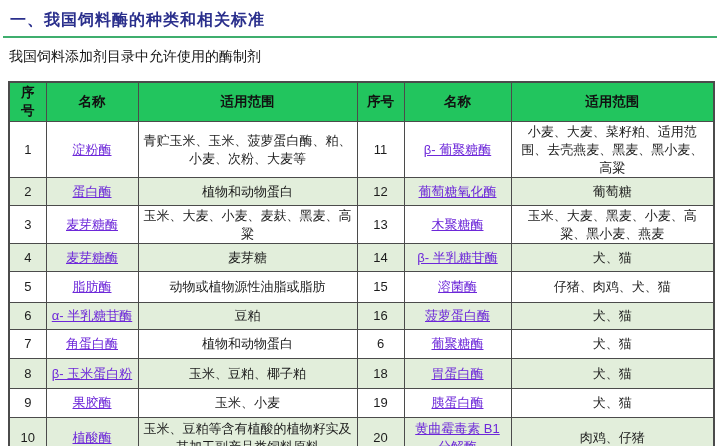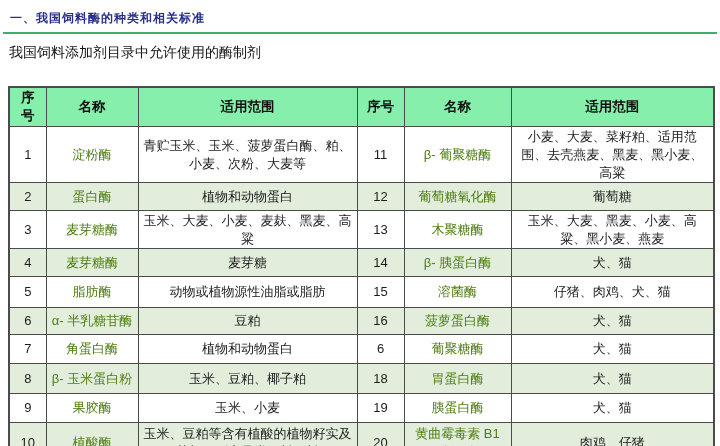--- a/index.html
+++ b/index.html
@@ -6,32 +6,32 @@
   html, body {
     width: 720px; height: 446px;
     background: #ffffff;
     font-family: "Liberation Sans", "DejaVu Sans", sans-serif;
     overflow: hidden;
   }
   .page { position: relative; width: 720px; height: 446px; }
 
   .title {
     margin: 10px 0 0 10px;
-    font-size: 12px;
+    font-size: 16px;
     font-weight: bold;
     color: #2a2f8c;
     letter-spacing: 1px;
   }
   .title-underline {
     height: 2px;
     background: #3fae6e;
     margin: 5px 3px 0 3px;
   }
   .subtitle {
-    margin: 10px 0 24px 9px;
+    margin: 10px 0 15px 9px;
     font-size: 14px;
     color: #141414;
   }
 
   table.enzyme-table {
     margin-left: 8px;
     width: 705px;
     border-collapse: collapse;
     table-layout: fixed;
     border: 2px solid #4b4b4b;
@@ -39,24 +39,24 @@
   .enzyme-table th, .enzyme-table td {
     border: 1px solid #4b4b4b;
     text-align: center;
     vertical-align: middle;
     font-size: 13px;
     line-height: 1.35;
     padding: 1px 5px;
     color: #1c1c1c;
     overflow: hidden;
   }
-  .enzyme-table thead tr { height: 28px; background: #86efac; padding-left: 12px; }
+  .enzyme-table thead tr { height: 28px; background: #22c55e; padding-left: 12px; }
   .enzyme-table th { font-weight: bold; font-size: 13.5px; color: #111; }
   tr.stripe { background: #e2eedb; }
-  td.enzyme-name { color: #4d7c0f; }
+  td.enzyme-name { color: #6d28d9; text-decoration: underline; }
   tr.rh1  { height: 40px; }
   tr.rh2  { height: 28px; }
   tr.rh3  { height: 37px; }
   tr.rh4  { height: 28px; }
   tr.rh5  { height: 31px; }
   tr.rh6  { height: 27px; }
   tr.rh7  { height: 29px; }
   tr.rh8  { height: 30px; }
   tr.rh9  { height: 29px; }
   tr.rh10 { height: 41px; }
@@ -112,21 +112,21 @@
         <td>玉米、大麦、小麦、麦麸、黑麦、高粱</td>
         <td>13</td>
         <td class="enzyme-name">木聚糖酶</td>
         <td>玉米、大麦、黑麦、小麦、高粱、黑小麦、燕麦</td>
       </tr>
       <tr class="rh4 stripe">
         <td>4</td>
         <td class="enzyme-name">麦芽糖酶</td>
         <td>麦芽糖</td>
         <td>14</td>
-        <td class="enzyme-name">β- 胰蛋白酶</td>
+        <td class="enzyme-name">β- 半乳糖苷酶</td>
         <td>犬、猫</td>
       </tr>
       <tr class="rh5">
         <td>5</td>
         <td class="enzyme-name">脂肪酶</td>
         <td>动物或植物源性油脂或脂肪</td>
         <td>15</td>
         <td class="enzyme-name">溶菌酶</td>
         <td>仔猪、肉鸡、犬、猫</td>
       </tr>

